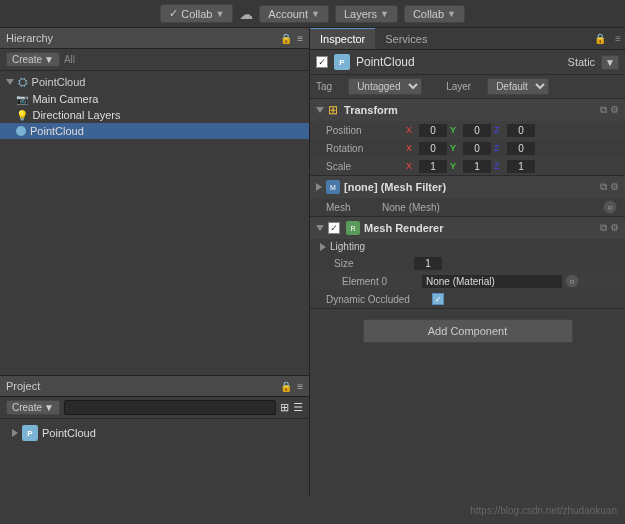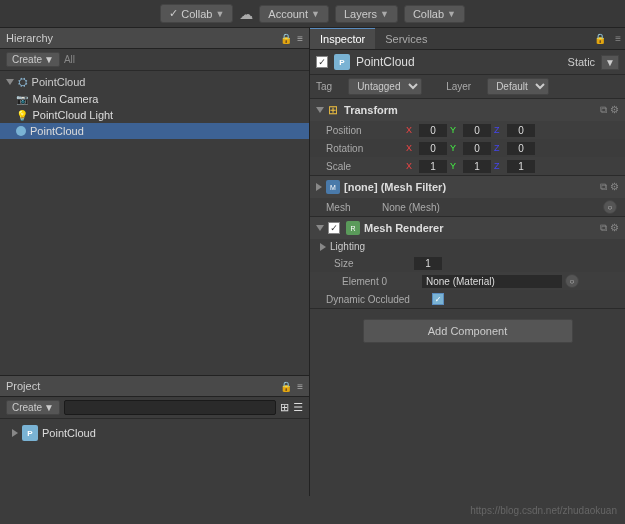--- a/index.html
+++ b/index.html
@@ -379,21 +379,21 @@
           <span>PointCloud</span>
         </div>
 
         <div class="tree-item indent1">
           <span class="camera-icon">📷</span>
           <span>Main Camera</span>
         </div>
 
         <div class="tree-item indent1">
           <span class="light-icon">💡</span>
-          <span>PointCloud Light</span>
+          <span>Directional Layers</span>
         </div>
 
         <div class="tree-item indent1 selected">
           <span class="point-cloud-icon-sm"></span>
           <span>PointCloud</span>
         </div>
       </div>
     </div>
 
     <div class="project-panel">

